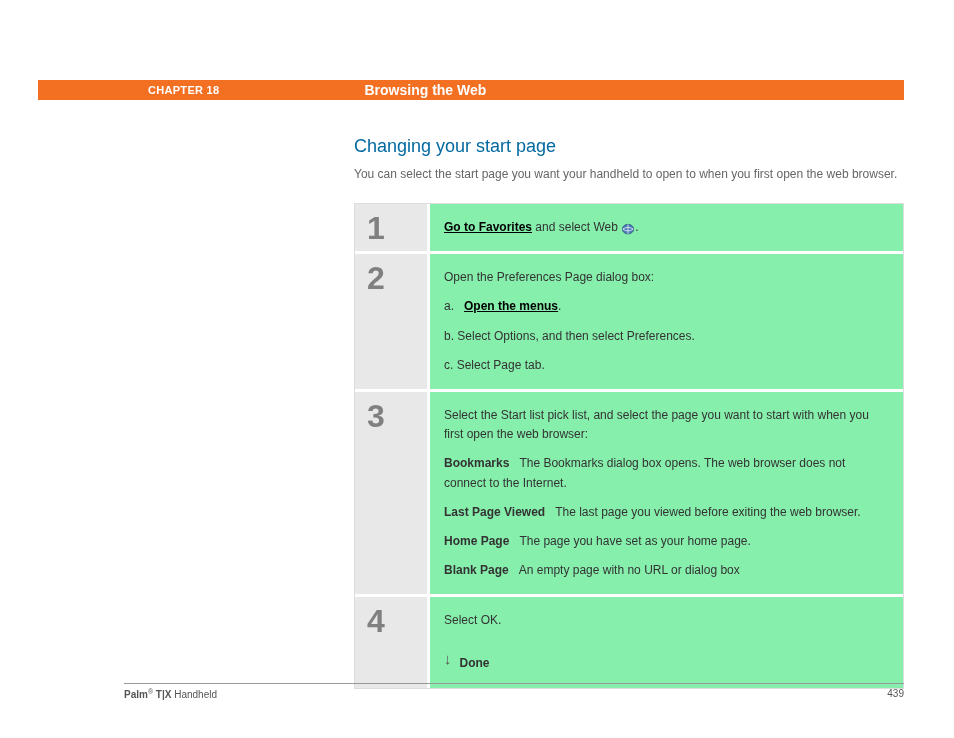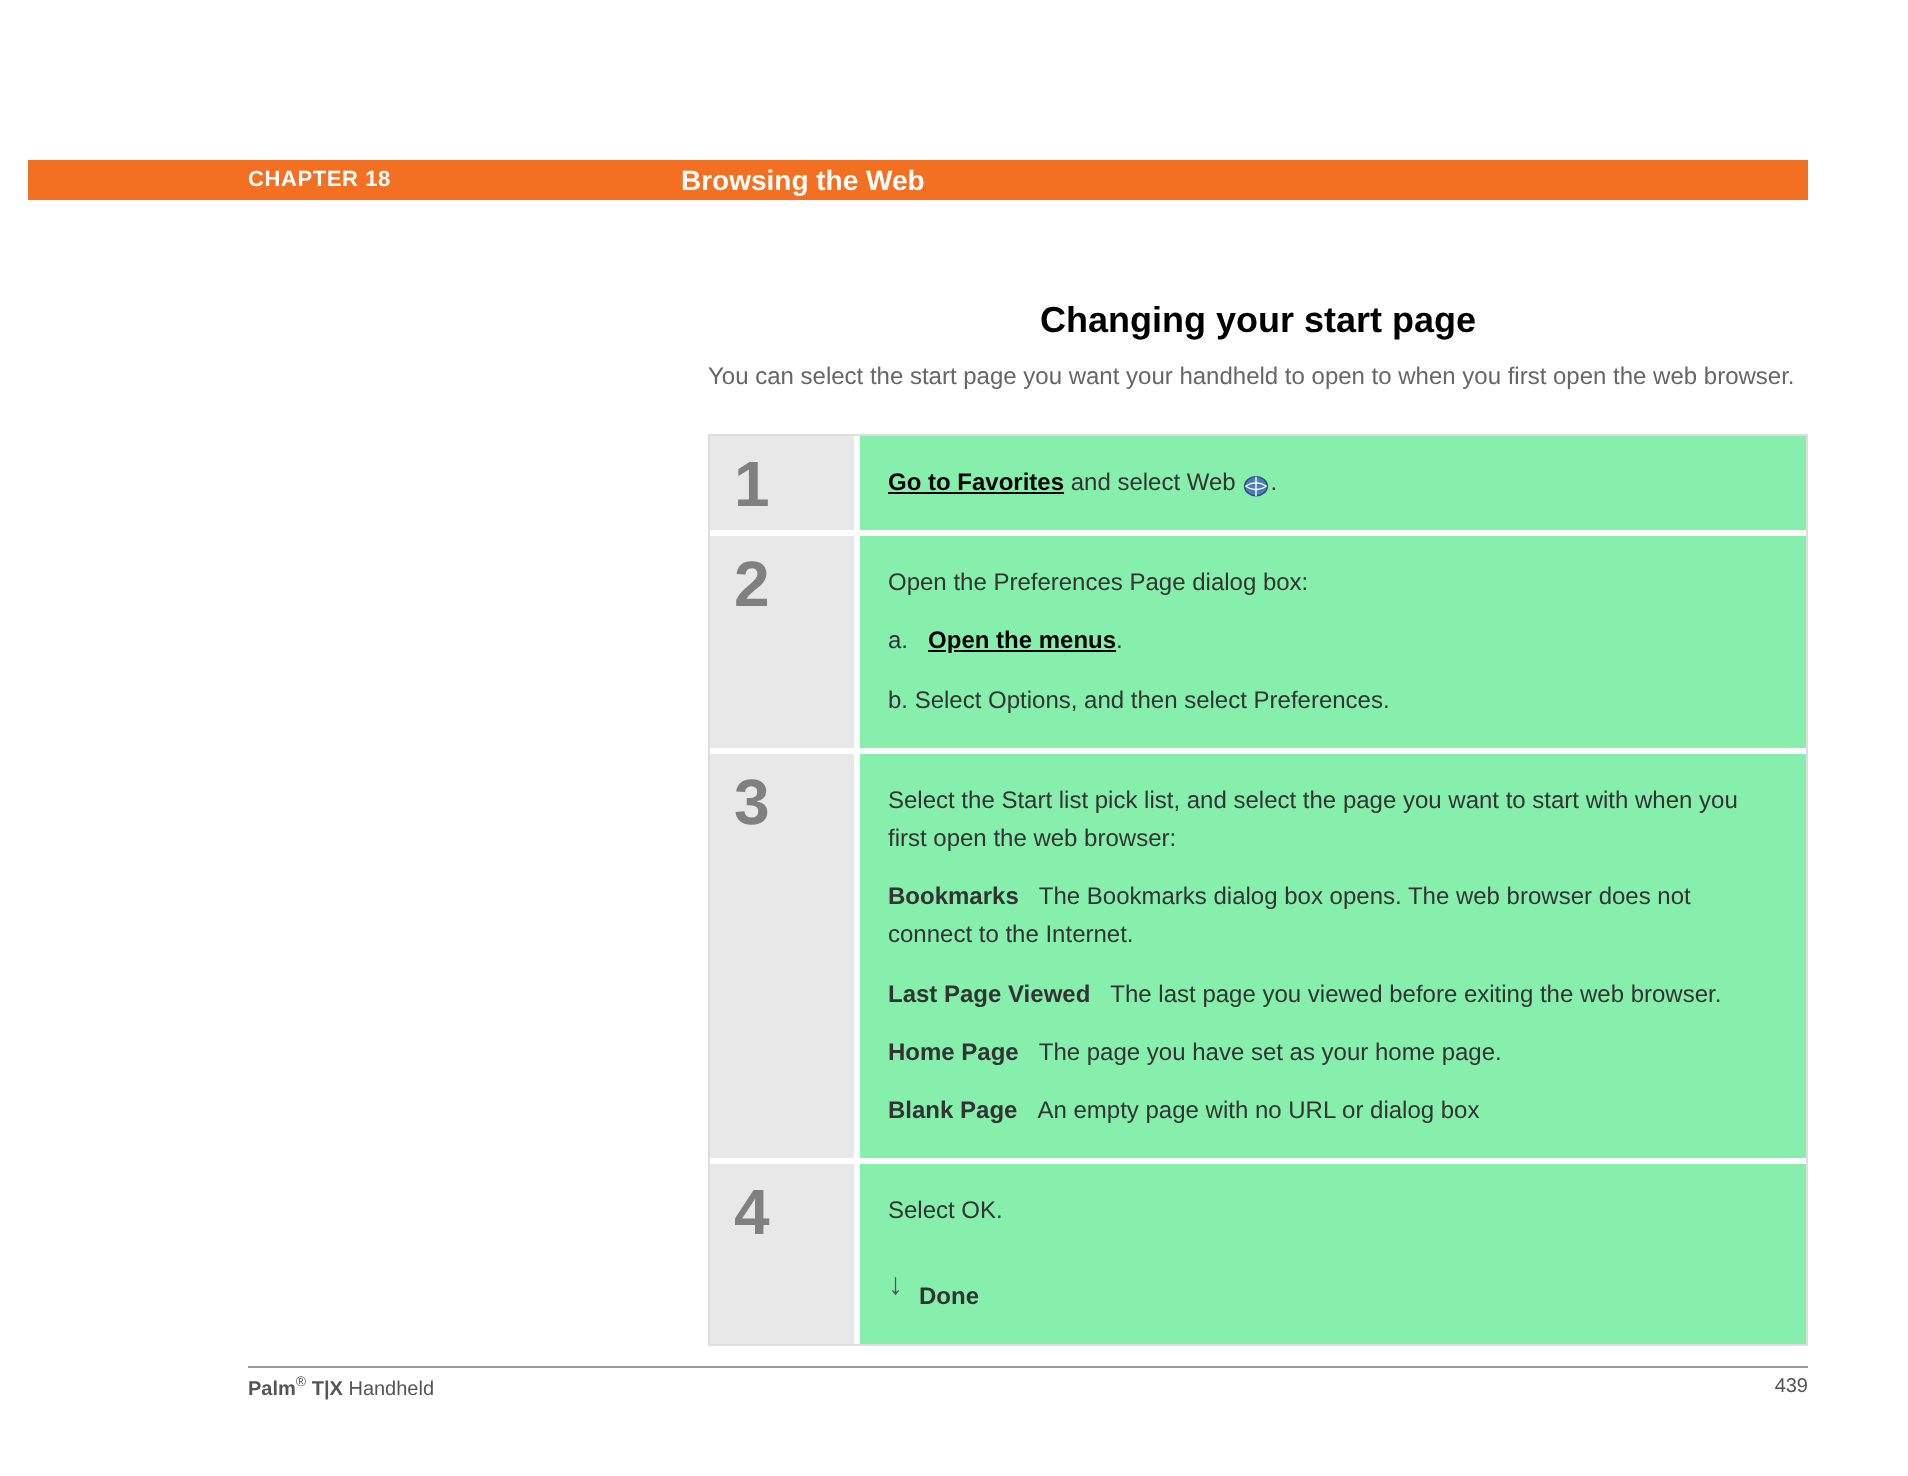--- a/index.html
+++ b/index.html
@@ -10,21 +10,22 @@
     width: 954px;
     height: 738px;
     position: relative;
   }
   .page {
     padding-top: 80px;
   }
   .header-bar {
     display: flex;
     height: 20px;
-    margin-bottom: 50px;
+    margin-bottom: 36px;
+    padding-left: 24px;
   }
   .header-left-gap {
     width: 14px;
     background: #fff;
   }
   .header-orange {
     flex: 1;
     background: #f36f21;
     display: flex;
     align-items: center;
@@ -45,24 +46,23 @@
     font-weight: bold;
     font-size: 14px;
     margin-left: 145px;
   }
   .content {
     margin-left: 354px;
     margin-right: 50px;
   }
   .section-title {
     font-size: 18px;
-    font-weight: bold;
-    color: #000000;
+    font-weight: normal;
+    color: #0369a1;
     margin-bottom: 8px;
-    text-align: center;
   }
   .intro {
     font-size: 12px;
     color: #666;
     line-height: 1.5;
     margin-bottom: 20px;
   }
   .steps {
     border: 1px solid #ddd;
   }
@@ -183,20 +183,21 @@
 
       <div class="step">
         <div class="step-num">2</div>
         <div class="step-body">
           <p>Open the Preferences Page dialog box:</p>
           <ul class="sub-list">
             <li>
               <span>a.</span>&nbsp;&nbsp;&nbsp;<span class="link">Open the menus</span><span>.</span>
             </li>
             <li>b.   Select Options, and then select Preferences.</li>
+            <li>c.   Select Page tab.</li>
           </ul>
         </div>
       </div>
 
       <div class="step">
         <div class="step-num">3</div>
         <div class="step-body">
           <p>Select the Start list pick list, and select the page you want to start with when you first open the web browser:</p>
           <p><span class="term">Bookmarks</span>&nbsp;&nbsp;&nbsp;<span>The Bookmarks dialog box opens. The web browser does not connect to the Internet.</span></p>
           <p><span class="term">Last Page Viewed</span>&nbsp;&nbsp;&nbsp;<span>The last page you viewed before exiting the web browser.</span></p>

